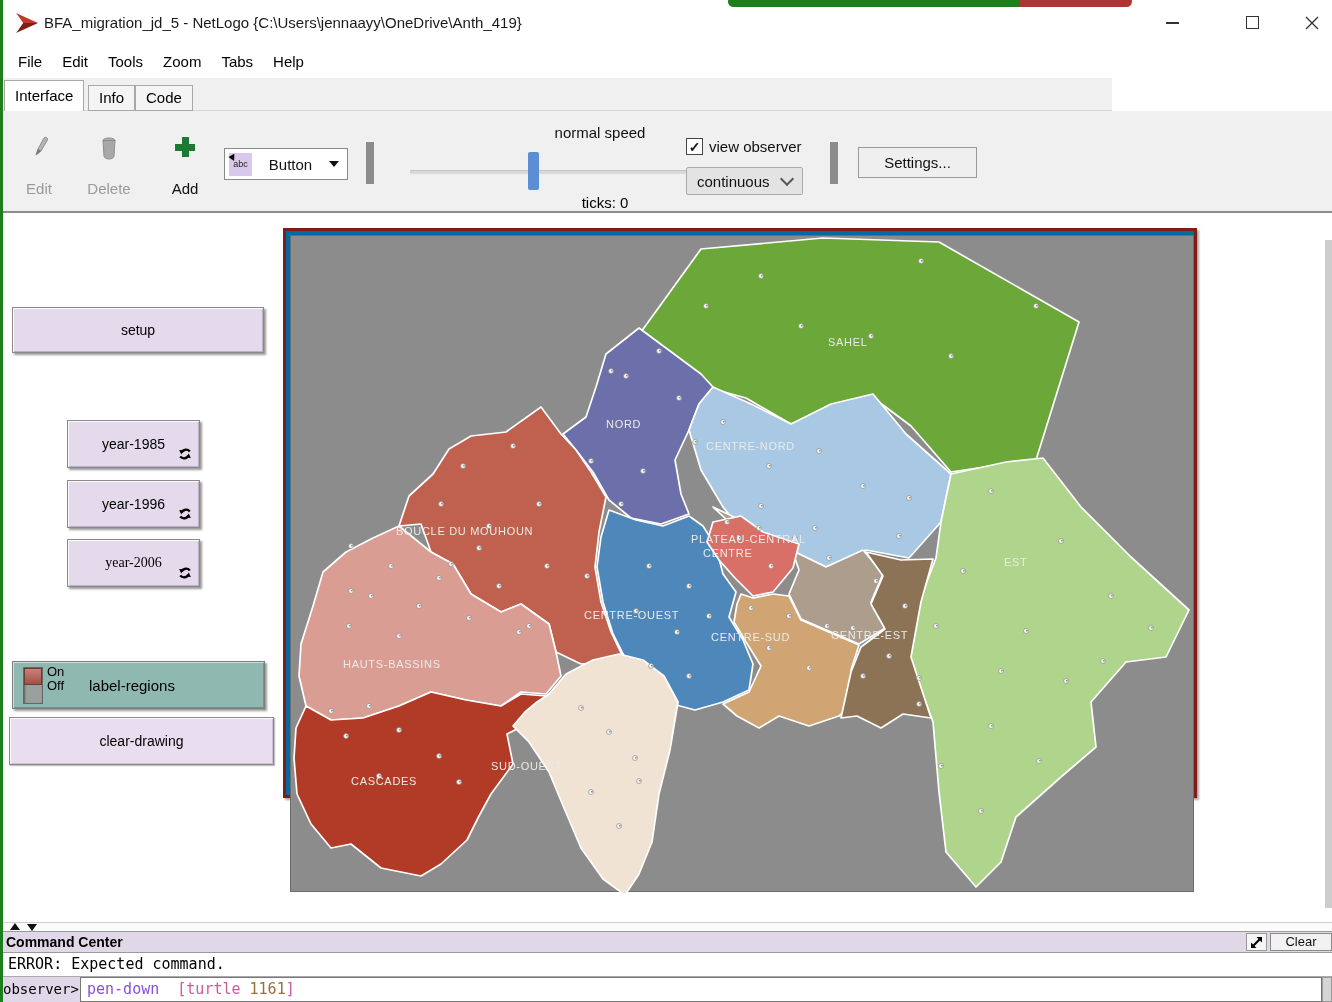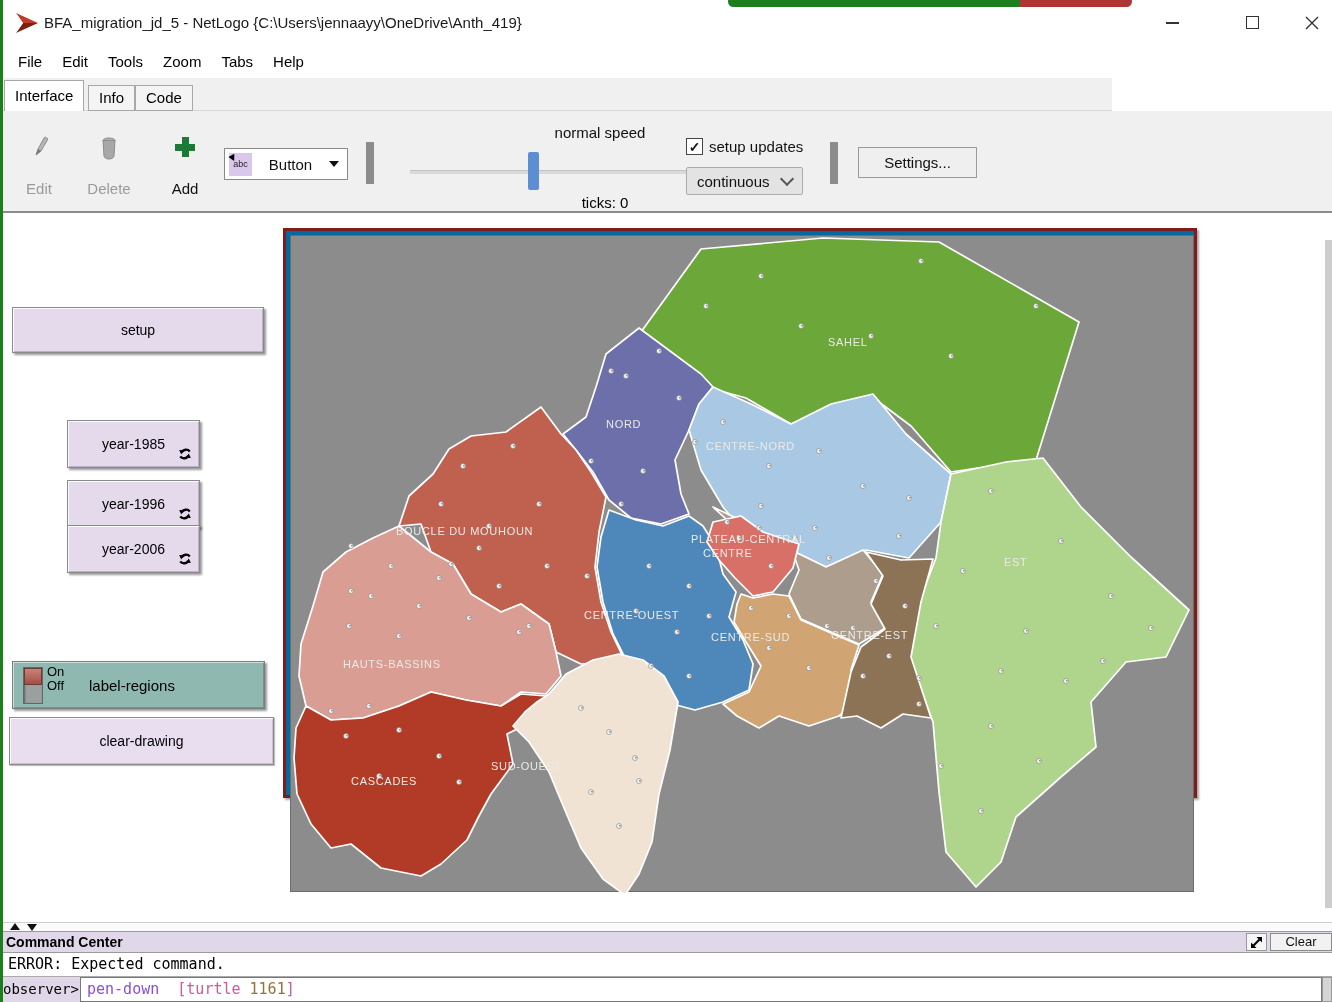--- a/index.html
+++ b/index.html
@@ -63,21 +63,21 @@
   .chev{width:8px;height:8px;border-right:2px solid #555;border-bottom:2px solid #555;transform:rotate(45deg);margin-right:10px;margin-top:-4px;}
   .settings-btn{position:absolute;left:858px;top:36px;width:119px;height:31px;background:#efefef;border:1px solid #9a9a9a;
                 font-size:15px;display:flex;align-items:center;justify-content:center;box-sizing:border-box;}
   
   .main{position:absolute;left:0;top:213px;width:1332px;height:709px;background:#fff;}
   .nl-button{position:absolute;background:#E4DAEC;border:1px solid #8a8a8a;box-sizing:border-box;
              box-shadow:inset 1px 1px 0 rgba(255,255,255,.85), inset -1px -1px 0 rgba(115,98,135,.35), 2px 2px 2px rgba(0,0,0,.4);
              display:flex;align-items:center;justify-content:center;font-size:14px;color:#000;}
   .btn-setup{left:12px;top:94px;width:252px;height:46px;}
   .btn-year{left:67px;width:133px;height:48px;}
-  .y0{top:148px;} .y1{top:207px;} .y2{top:267px;} .y3{top:312px;}
+  .y0{top:148px;} .y1{top:207px;} .y2{top:267px;} .y3{top:326px;font-family:Liberation Serif, serif;}
   .forever{position:absolute;right:7px;bottom:6px;width:14px;height:14px;}
   .switch-widget{position:absolute;left:12px;top:448px;width:253px;height:48px;background:#8FB9B0;border:1px solid #7d7d7d;box-sizing:border-box;
              box-shadow:inset 1px 1px 0 rgba(255,255,255,.55), inset -1px -1px 0 rgba(60,80,75,.35), 2px 2px 2px rgba(0,0,0,.4);padding-left:44px;}
   .toggle{position:absolute;left:10px;top:5px;width:20px;height:37px;background:#9aa09d;border:1px solid #666;box-sizing:border-box;
           box-shadow:inset 1px 1px 2px rgba(0,0,0,.4);}
   .knob{position:absolute;left:0px;top:0px;width:18px;height:17px;background:linear-gradient(#c8837a,#a34f46);border:1px solid #6e3a34;box-sizing:border-box;}
   .onoff{position:absolute;left:34px;top:3px;font-size:13px;line-height:14px;color:#000;}
   .switch-label{position:absolute;left:76px;top:0;height:48px;line-height:48px;font-size:15px;color:#000;}
   .btn-clear-drawing{left:9px;top:504px;width:265px;height:48px;background:#E8DEF0;
              box-shadow:inset 1px 1px 0 rgba(255,255,255,.85), inset -1px -1px 0 rgba(115,98,135,.25), 1px 1px 1px rgba(0,0,0,.25);}
@@ -184,21 +184,21 @@
       <div class="slider-track"></div>
       <div class="slider-handle"></div>
       <div class="ticks" style="left:405px; top:4px;"></div>
       <div class="ticks" style="left:65px;">ticks: 0</div>
     </div>
 
     <div class="vu">
       <span class="checkbox">
           <span id="vu-check">✓</span>
         </span>
-      <span class="lbl">setup updates</span>
+      <span class="lbl">view observer</span>
     </div>
     <div class="mode-dd">
       <span class="val">continuous</span>
       <span class="chev"></span>
     </div>
 
     <div class="vsep sep2"></div>
 
     <div class="settings-btn">
       <span>Settings...</span>

